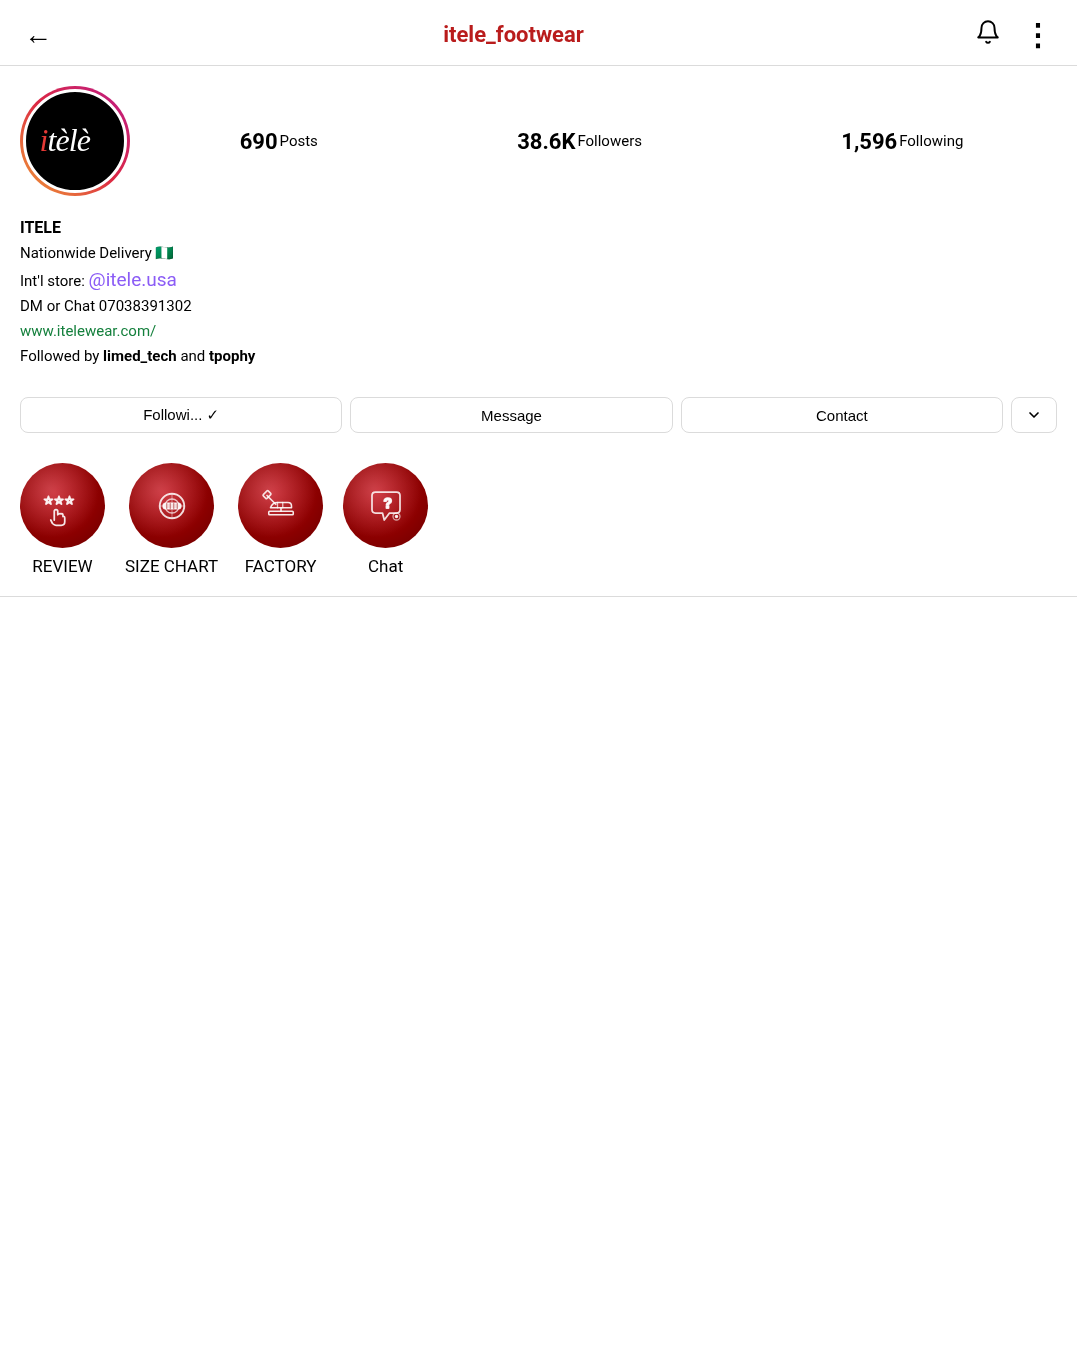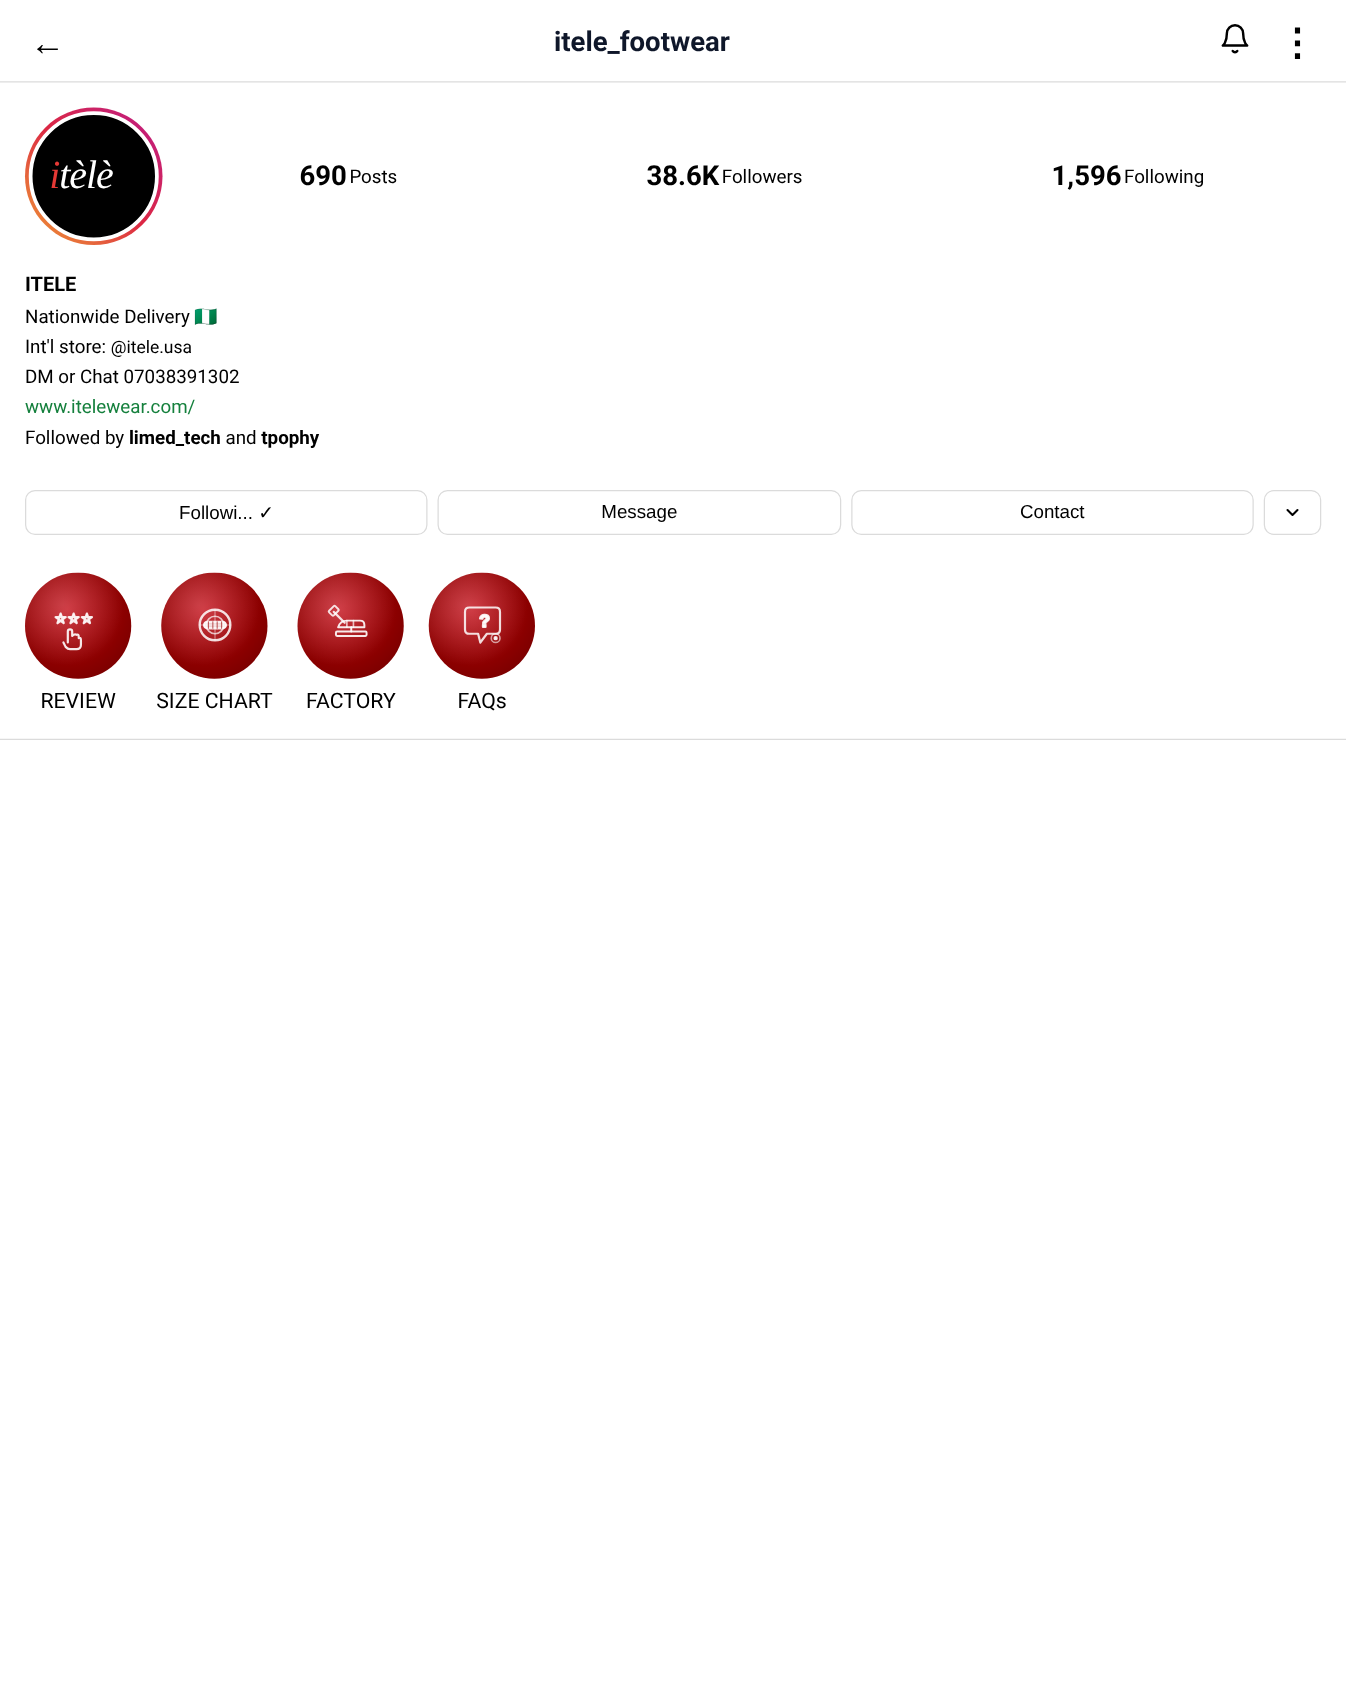--- a/index.html
+++ b/index.html
@@ -29,21 +29,21 @@
     .header-back-icon {
       font-size: 28px;
       font-weight: 300;
       cursor: pointer;
       color: #000;
     }
 
     .header-username {
       font-size: 22px;
       font-weight: 700;
-      color: #0f172a;
+      color: #b91c1c;
     }
 
     .header-icons {
       display: flex;
       align-items: center;
       gap: 22px;
     }
 
     .header-icon {
       font-size: 26px;
@@ -144,22 +144,22 @@
       margin-bottom: 1px;
     }
 
     .bio-link {
       color: #15803d;
       text-decoration: none;
       font-size: 15px;
     }
 
     .bio-mention {
-      color: #000000;
-      font-size: 14px;
+      color: #8b5cf6;
+      font-size: 19px;
     }
 
     .bio-followers-text {
       font-size: 15px;
       color: #000;
     }
 
     .bio-followers-text strong {
       font-weight: 700;
     }
@@ -394,19 +394,19 @@
       <div class="highlight-circle">
         <svg class="highlight-svg" viewBox="0 0 48 48" xmlns="http://www.w3.org/2000/svg">
 
           <path d="M8 12 Q8 8 12 8 L36 8 Q40 8 40 12 L40 28 Q40 32 36 32 L28 32 L22 40 L20 32 L12 32 Q8 32 8 28 Z" stroke="rgba(255,255,255,0.85)" stroke-width="2" fill="none"></path>
           <text x="21" y="26" font-size="16" fill="rgba(255,255,255,0.9)" font-weight="bold" font-family="Arial">?</text>
 
           <circle cx="36" cy="36" r="4" stroke="rgba(255,255,255,0.6)" stroke-width="1.5" fill="none"></circle>
           <circle cx="36" cy="36" r="1" fill="rgba(255,255,255,0.6)"></circle>
         </svg>
       </div>
-      <span class="highlight-label">FAQs</span>
+      <span class="highlight-label">Chat</span>
     </div>
 
   </div>
 </div>
 
 <div class="divider"></div>
 
 </body></html>

